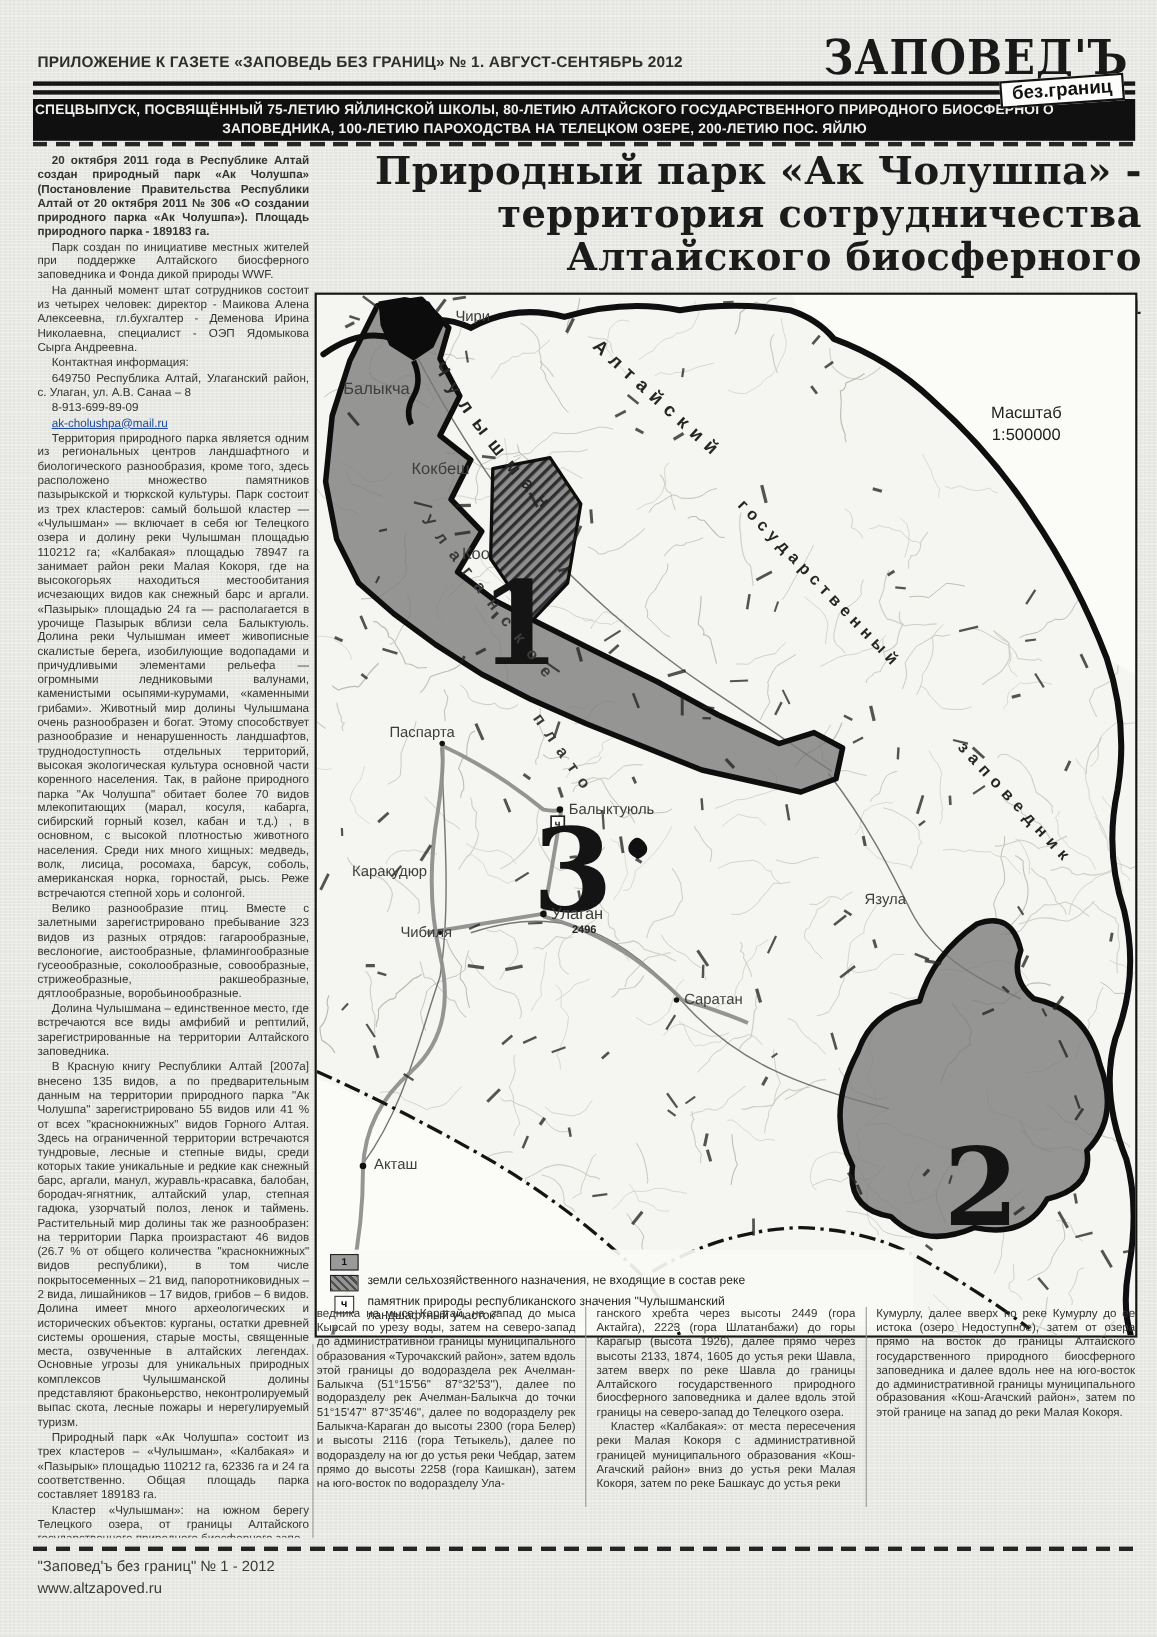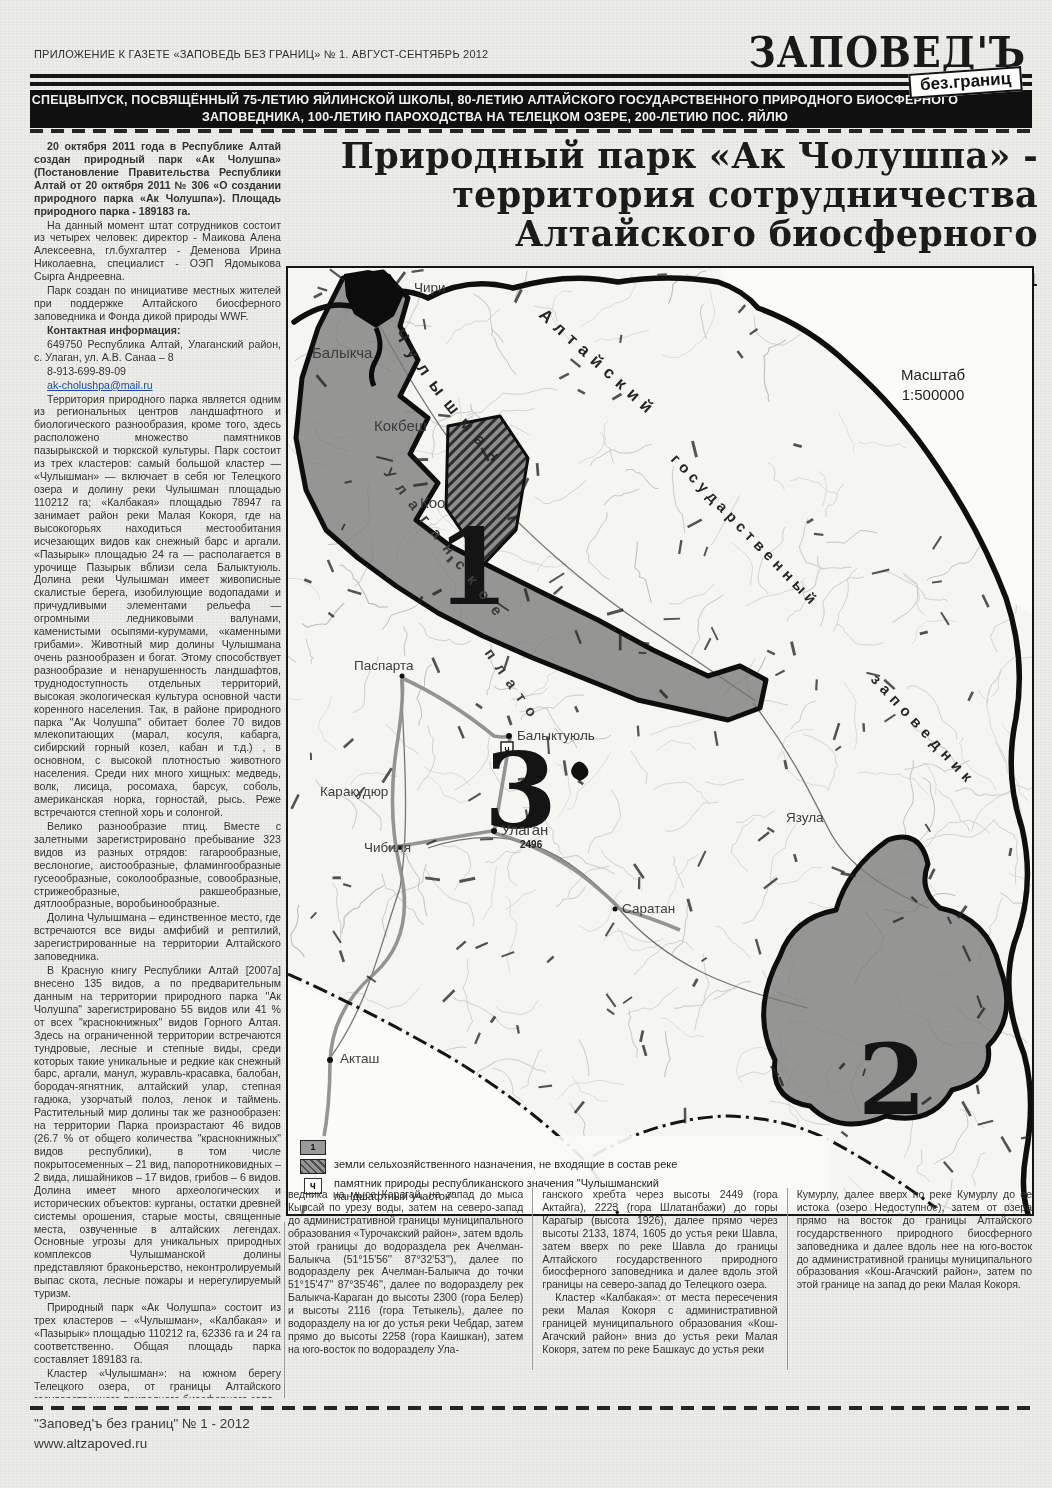--- a/index.html
+++ b/index.html
@@ -6,40 +6,40 @@
   .page{
     position:relative; width:1052px; height:1488px; margin:0 auto;
     background:#e9e9e5;
     background-image:
       repeating-linear-gradient(0deg, rgba(255,255,255,.28) 0 1px, transparent 1px 3px),
       repeating-linear-gradient(90deg, rgba(0,0,0,.02) 0 2px, transparent 2px 4px);
     font-family:"Liberation Sans", sans-serif;
     color:#2c2c2c; overflow:hidden;
   }
   
-  .plate-line{position:absolute;left:34px;top:48px;width:640px;font-size:11px;font-weight:normal;color:#2e2e2e;letter-spacing:.2px;}
+  .plate-line{position:absolute;left:34px;top:48px;width:640px;font-size:14px;font-weight:bold;color:#2e2e2e;letter-spacing:.2px;}
   .logo{position:absolute;right:26px;top:26px;width:300px;text-align:right;}
   .logo-title{font-family:"DejaVu Serif", serif;font-weight:bold;font-size:37px;color:#191919;letter-spacing:1px;display:inline-block;transform:scale(1.02,1.18);transform-origin:right top;}
   .logo-page{font-family:"DejaVu Serif", serif;font-weight:bold;font-size:33px;color:#191919;margin-left:10px;vertical-align:top;display:inline-block;}
   .logo-sub{position:absolute;right:4px;top:44px;background:#fdfdfb;border:2px solid #121212;color:#121212;font-size:17px;font-weight:bold;padding:0 9px 1px 9px;transform:rotate(-4deg);z-index:3;}
   .rule{position:absolute;left:30px;width:1002px;height:4px;background:#161616;}
   .rule1{top:74px;} .rule2{top:82px;}
   .banner{position:absolute;left:30px;top:90px;width:1002px;background:#101010;color:#f1f1ef;
     display:flex;align-items:center;text-align:center;height:38px;}
   .banner span{display:block;width:930px;font-size:12.5px;font-weight:bold;line-height:1.4;letter-spacing:.2px;}
   .dashline{position:absolute;height:4px;background:repeating-linear-gradient(90deg,#252525 0 13px,transparent 13px 21px);}
   .dash-top{left:30px;top:129px;width:1002px;}
   .dash-bottom{left:30px;top:1406px;width:1002px;}
   
   .headline{position:absolute;left:286px;top:136px;width:752px;font-family:"DejaVu Serif", serif;font-weight:bold;color:#1b1b1b;font-size:35px;line-height:1.12;letter-spacing:.3px;text-align:right;}
   
   .leftcol{position:absolute;left:34px;top:140px;width:247px;height:1258px;overflow:hidden;font-size:10.6px;line-height:1.22;text-align:justify;color:#333;}
   .leftcol p{margin:0 0 1px 0;text-indent:13px;}
   .leftcol p.bold{font-weight:bold;}
-  .contact-head{font-weight:bold;margin-top:2px;}
+  .contact-head{font-weight:normal;margin-top:2px;}
   .contact-line{text-indent:13px;}
   .email a{color:#1b4a9e;text-decoration:underline;}
   .lead{font-weight:normal;margin-top:28px;}
   
   .map-panel{position:absolute;left:286px;top:266px;width:744px;height:946px;border:2px solid #161616;background:#f6f6f3;overflow:hidden;}
   .map-panel svg{display:block;}
   .legend{position:absolute;left:12px;top:868px;width:530px;font-size:11px;color:#1f1f1f;background:rgba(248,248,245,.92);line-height:1.2;}
   .legend-row{display:flex;align-items:flex-start;margin:3px 0;}
   .sw{flex:0 0 auto;width:24px;height:13px;border:1px solid #222;margin-right:8px;margin-top:1px;
       display:flex;align-items:center;justify-content:center;font-size:9px;font-weight:bold;color:#111;}
@@ -76,22 +76,22 @@
   <div class="dashline dash-top"></div>
 
   <div class="headline">
     <div>Природный парк «Ак Чолушпа» -</div>
     <div>территория сотрудничества</div>
     <div>Алтайского биосферного заповедника</div>
   </div>
 
   <div class="leftcol">
     <p class="bold">20 октября 2011 года в Республике Алтай создан природный парк «Ак Чолушпа» (Постановление Правительства Республики Алтай от 20 октября 2011 № 306 «О создании природного парка «Ак Чолушпа»). Площадь природного парка - 189183 га.</p>
+    <p>Парк создан по инициативе местных жителей при поддержке Алтайского биосферного заповедника и Фонда дикой природы WWF.</p>
     <p>На данный момент штат сотрудников состоит из четырех человек: директор - Маикова Алена Алексеевна, гл.бухгалтер - Деменова Ирина Николаевна, специалист - ОЭП Ядомыкова Сырга Андреевна.</p>
-    <p>Парк создан по инициативе местных жителей при поддержке Алтайского биосферного заповедника и Фонда дикой природы WWF.</p>
     <p class="contact-head">Контактная информация:</p>
     <p class="contact-line">649750 Республика Алтай, Улаганский район, с. Улаган, ул. А.В. Санаа – 8</p>
     <p class="contact-line">8-913-699-89-09</p>
     <p class="contact-line email"><a href="#">ak-cholushpa@mail.ru</a></p>
     <p>Территория природного парка является одним из региональных центров ландшафтного и биологического разнообразия, кроме того, здесь расположено множество памятников пазырыкской и тюркской культуры. Парк состоит из трех кластеров: самый большой кластер — «Чулышман» — включает в себя юг Телецкого озера и долину реки Чулышман площадью 110212 га; «Калбакая» площадью 78947 га занимает район реки Малая Кокоря, где на высокогорьях находиться местообитания исчезающих видов как снежный барс и аргали. «Пазырык» площадью 24 га — располагается в урочище Пазырык вблизи села Балыктуюль. Долина реки Чулышман имеет живописные скалистые берега, изобилующие водопадами и причудливыми элементами рельефа — огромными ледниковыми валунами, каменистыми осыпями-курумами, «каменными грибами». Животный мир долины Чулышмана очень разнообразен и богат. Этому способствует разнообразие и ненарушенность ландшафтов, труднодоступность отдельных территорий, высокая экологическая культура основной части коренного населения. Так, в районе природного парка "Ак Чолушпа" обитает более 70 видов млекопитающих (марал, косуля, кабарга, сибирский горный козел, кабан и т.д.) , в основном, с высокой плотностью животного населения. Среди них много хищных: медведь, волк, лисица, росомаха, барсук, соболь, американская норка, горностай, рысь. Реже встречаются степной хорь и солонгой.</p>
     <p>Велико разнообразие птиц. Вместе с залетными зарегистрировано пребывание 323 видов из разных отрядов: гагарообразные, веслоногие, аистообразные, фламингообразные гусеообразные, соколообразные, совообразные, стрижеобразные, ракшеобразные, дятлообразные, воробьинообразные.</p>
     <p>Долина Чулышмана – единственное место, где встречаются все виды амфибий и рептилий, зарегистрированные на территории Алтайского заповедника.</p>
     <p>В Красную книгу Республики Алтай [2007а] внесено 135 видов, а по предварительным данным на территории природного парка "Ак Чолушпа" зарегистрировано 55 видов или 41 % от всех "краснокнижных" видов Горного Алтая. Здесь на ограниченной территории встречаются тундровые, лесные и степные виды, среди которых такие уникальные и редкие как снежный барс, аргали, манул, журавль-красавка, балобан, бородач-ягнятник, алтайский улар, степная гадюка, узорчатый полоз, ленок и таймень. Растительный мир долины так же разнообразен: на территории Парка произрастают 46 видов (26.7 % от общего количества "краснокнижных" видов республики), в том числе покрытосеменных – 21 вид, папоротниковидных – 2 вида, лишайников – 17 видов, грибов – 6 видов. Долина имеет много археологических и исторических объектов: курганы, остатки древней системы орошения, старые мосты, священные места, озвученные в алтайских легендах. Основные угрозы для уникальных природных комплексов Чулышманской долины представляют браконьерство, неконтролируемый выпас скота, лесные пожары и нерегулируемый туризм.</p>
     <p><span class="lead">Природный парк «Ак Чолушпа»</span><span> состоит из трех кластеров – «Чулышман», «Калбакая» и «Пазырык» площадью 110212 га, 62336 га и 24 га соответственно. Общая площадь парка составляет 189183 га.</span></p>
     <p><span class="lead">Кластер «Чулышман»:</span><span> на южном берегу Телецкого озера, от границы Алтайского государственного природного биосферного запо-</span></p>

